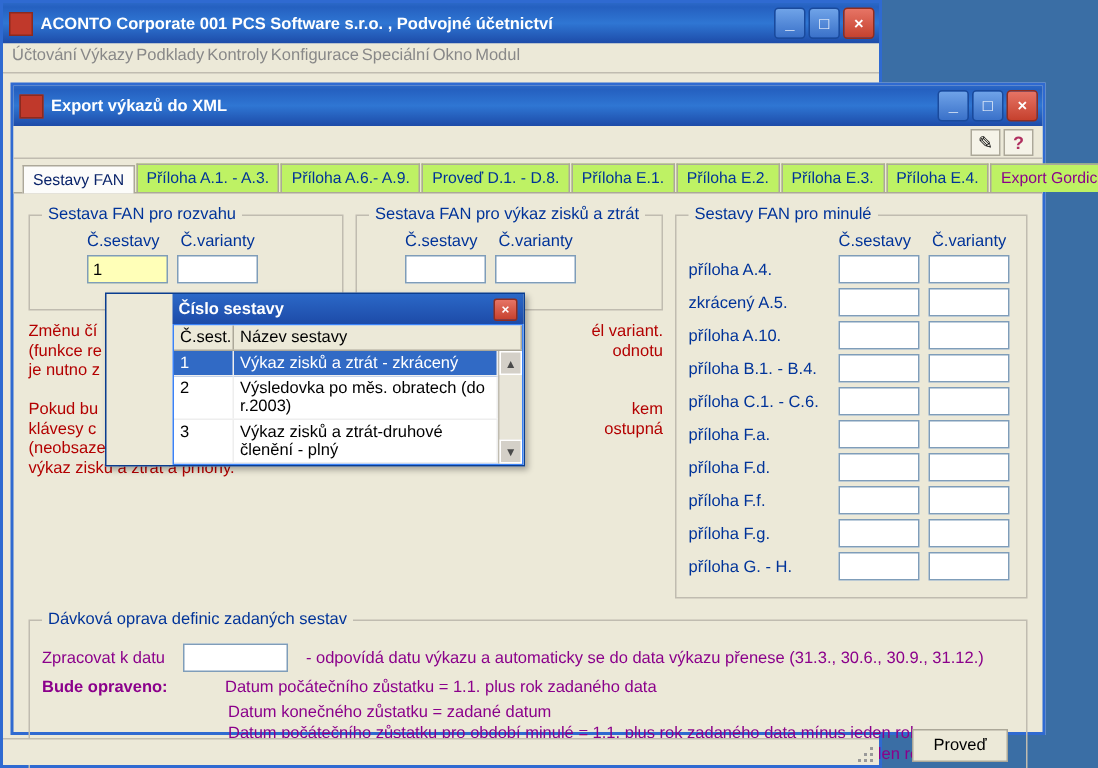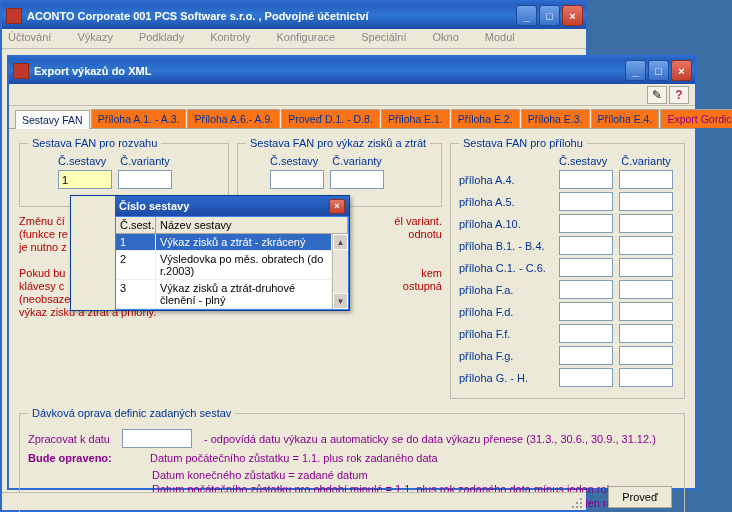--- a/index.html
+++ b/index.html
@@ -4,32 +4,32 @@
 <style>
   * { box-sizing: border-box; margin: 0; padding: 0; font-family: Tahoma, Arial, sans-serif; font-size: 11px; }
   body { background: #3a6ea5; width: 732px; height: 512px; overflow: hidden; position: relative; }
 
   .window { position: absolute; background: #ece9d8; border: 1px solid #0a3d8f; }
   .titlebar { height: 27px; background: linear-gradient(to bottom,#2b68c7 0%,#2560c0 10%,#2f76d3 50%,#1d4ba8 100%); display:flex; align-items:center; padding:0 3px 0 4px; color:#fff; font-weight:bold; font-size:12px; }
   .titlebar .icon { width:16px; height:16px; margin-right:5px; background:#c0392b; border:1px solid #8b2a1f; display:inline-block; }
   .titlebar .spacer { flex:1; }
   .winbtn { width:21px; height:21px; margin-left:2px; background:linear-gradient(to bottom,#6fa3e8,#3a71c9); border:1px solid #1a4a9c; border-radius:3px; display:flex; align-items:center; justify-content:center; color:#fff; font-weight:bold; font-size:11px; cursor:pointer; font-family:Arial;}
   .winbtn.close { background:linear-gradient(to bottom,#e67465,#c6412e); border-color:#8f2d1f;}
-  .menubar { height:20px; background:#ece9d8; padding:2px 6px; display:flex; gap:26px; color:#888; border-bottom:1px solid #c0bcb0;}
+  .menubar { height:20px; background:#ece9d8; padding:2px 6px; display:flex; gap:2px; color:#888; border-bottom:1px solid #c0bcb0;}
   .menubar span { cursor:default; }
 
   #main-win { left:0; top:0; width:588px; height:512px; border:2px solid #2f6ad1;}
   #child-win { left:5px; top:53px; width:690px; height:435px; border:2px solid #2f6ad1; background:#ece9d8;}
   #child-win .titlebar { font-size:12px; }
 
   .toolbar { height:22px; background:#ece9d8; border-bottom:1px solid #c0bcb0; display:flex; justify-content:flex-end; align-items:center; padding-right:6px; gap:2px;}
   .toolbtn { width:20px; height:18px; border:1px solid #aca899; background:#f5f3e8; display:flex; align-items:center; justify-content:center; font-size:12px; cursor:pointer; }
 
   .tabs { display:flex; padding:3px 6px 0 6px; gap:0; border-bottom:1px solid #aca899; background:#ece9d8;}
-  .tab { padding:3px 6px 3px 6px; border:1px solid #aca899; border-bottom:none; background:#f97316; margin-right:1px; cursor:pointer; color:#003399; white-space:nowrap; font-size:10.5px;}
+  .tab { padding:3px 6px 3px 6px; border:1px solid #aca899; border-bottom:none; background:#bef264; margin-right:1px; cursor:pointer; color:#003399; white-space:nowrap; font-size:10.5px;}
   .tab.active { background:#fcfcfa; color:#0a246a; position:relative; top:1px; }
   .tab.purple { color:#8b008b; }
 
   .panel-area { padding:8px 10px 4px 10px; }
   fieldset { border:1px solid #c0bcb0; padding:6px 8px 8px 8px; margin-bottom:6px; position:relative;}
   legend { color:#003399; padding:0 4px; background:#ece9d8; font-size:11px;margin-top:24px;}
   .row-heads { display:flex; gap:14px; margin-bottom:3px; color:#003399;}
   .row-heads span, .priloha-lbl { color:#003399;}
   .row-inputs { display:flex; gap:6px; }
   input.txt { width:54px; height:19px; border:1px solid #7f9db9; background:#fff; padding:1px 3px; font-size:11px;}
@@ -155,33 +155,33 @@
           </fieldset>
           <div class="red-text" style="text-align:right;">
             <span>él variant.</span><br>
             <span>odnotu</span><br><br><br>
             <span>kem</span><br>
             <span>ostupná</span>
           </div>
         </div>
         <div class="col-c">
           <fieldset>
-            <legend>Sestava FAN pro přílohu</legend>
+            <legend>Sestavy FAN pro minulé</legend>
             <div class="row-heads" style="padding-left:100px;">
               <span>Č.sestavy</span>
               <span>Č.varianty</span>
             </div>
             <div id="priloha-list">
                 <div class="priloha-row">
                   <span class="priloha-lbl">příloha A.4.</span>
                   <input class="txt" style="">
                   <input class="txt" style="margin-left: 6px;">
                 </div>
                 <div class="priloha-row">
-                  <span class="priloha-lbl">příloha A.5.</span>
+                  <span class="priloha-lbl">zkrácený A.5.</span>
                   <input class="txt" style="">
                   <input class="txt" style="margin-left: 6px;">
                 </div>
                 <div class="priloha-row">
                   <span class="priloha-lbl">příloha A.10.</span>
                   <input class="txt" style="">
                   <input class="txt" style="margin-left: 6px;">
                 </div>
                 <div class="priloha-row">
                   <span class="priloha-lbl">příloha B.1. - B.4.</span>

